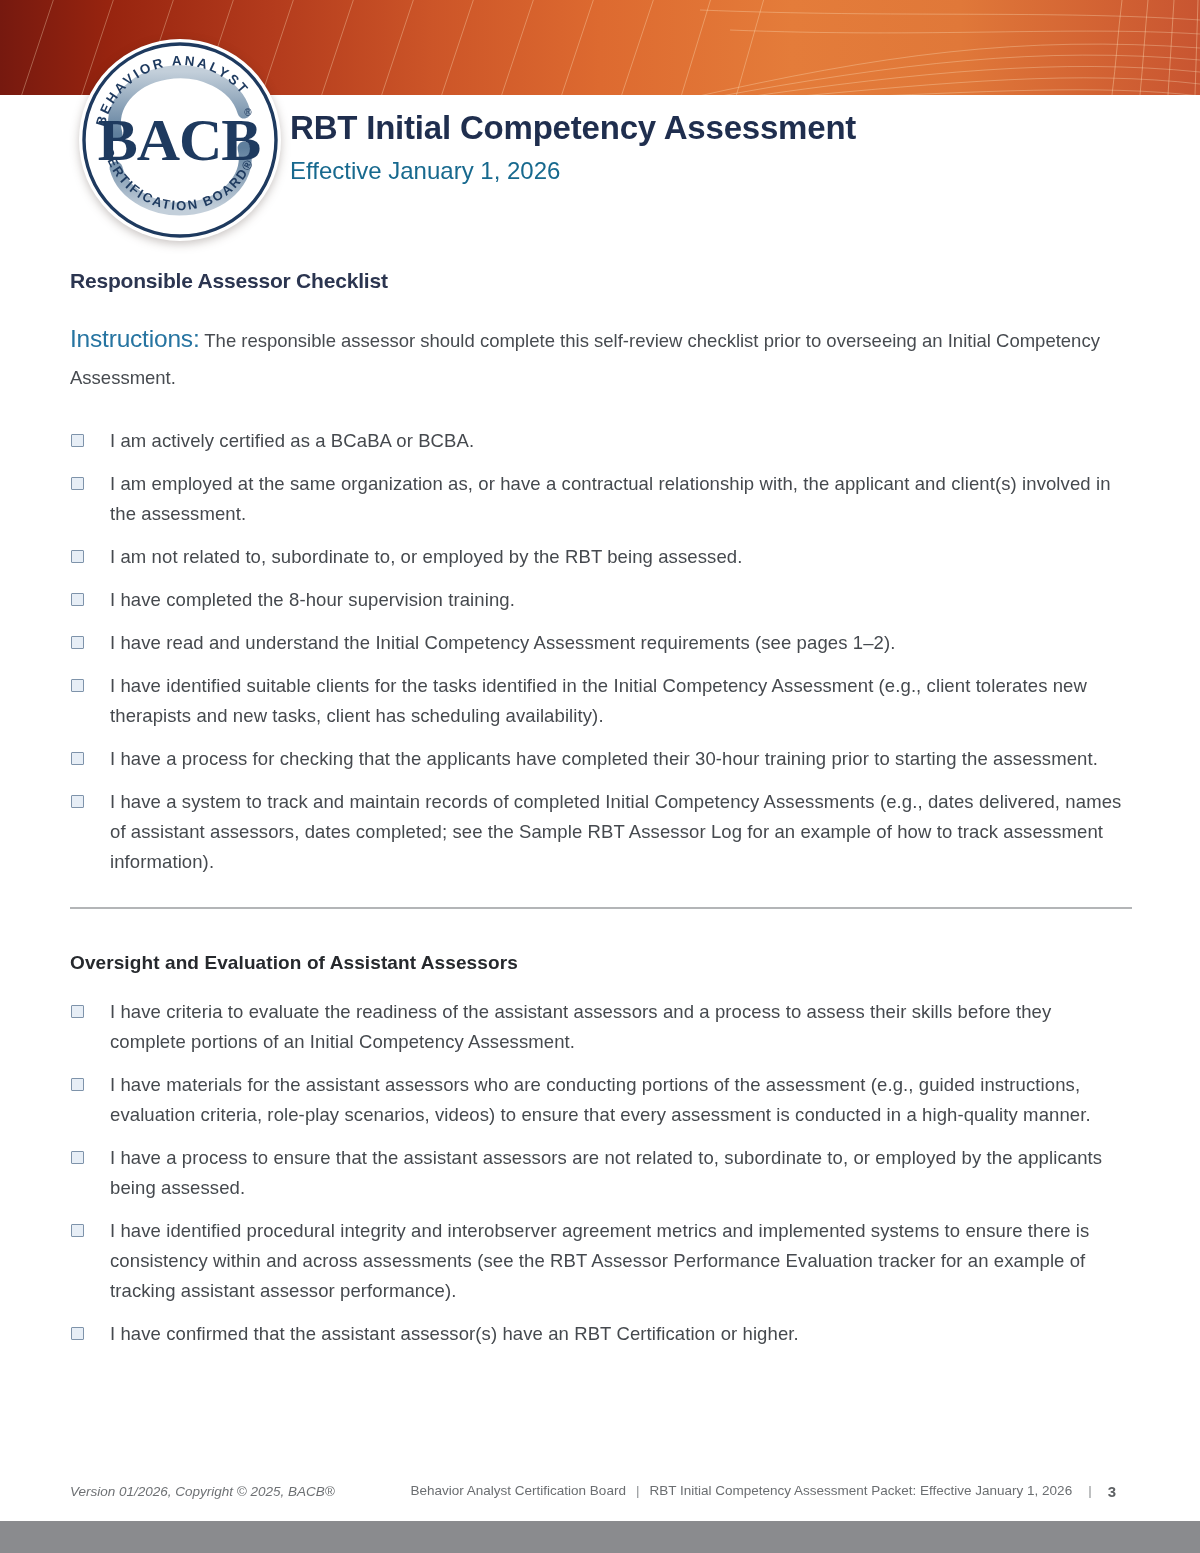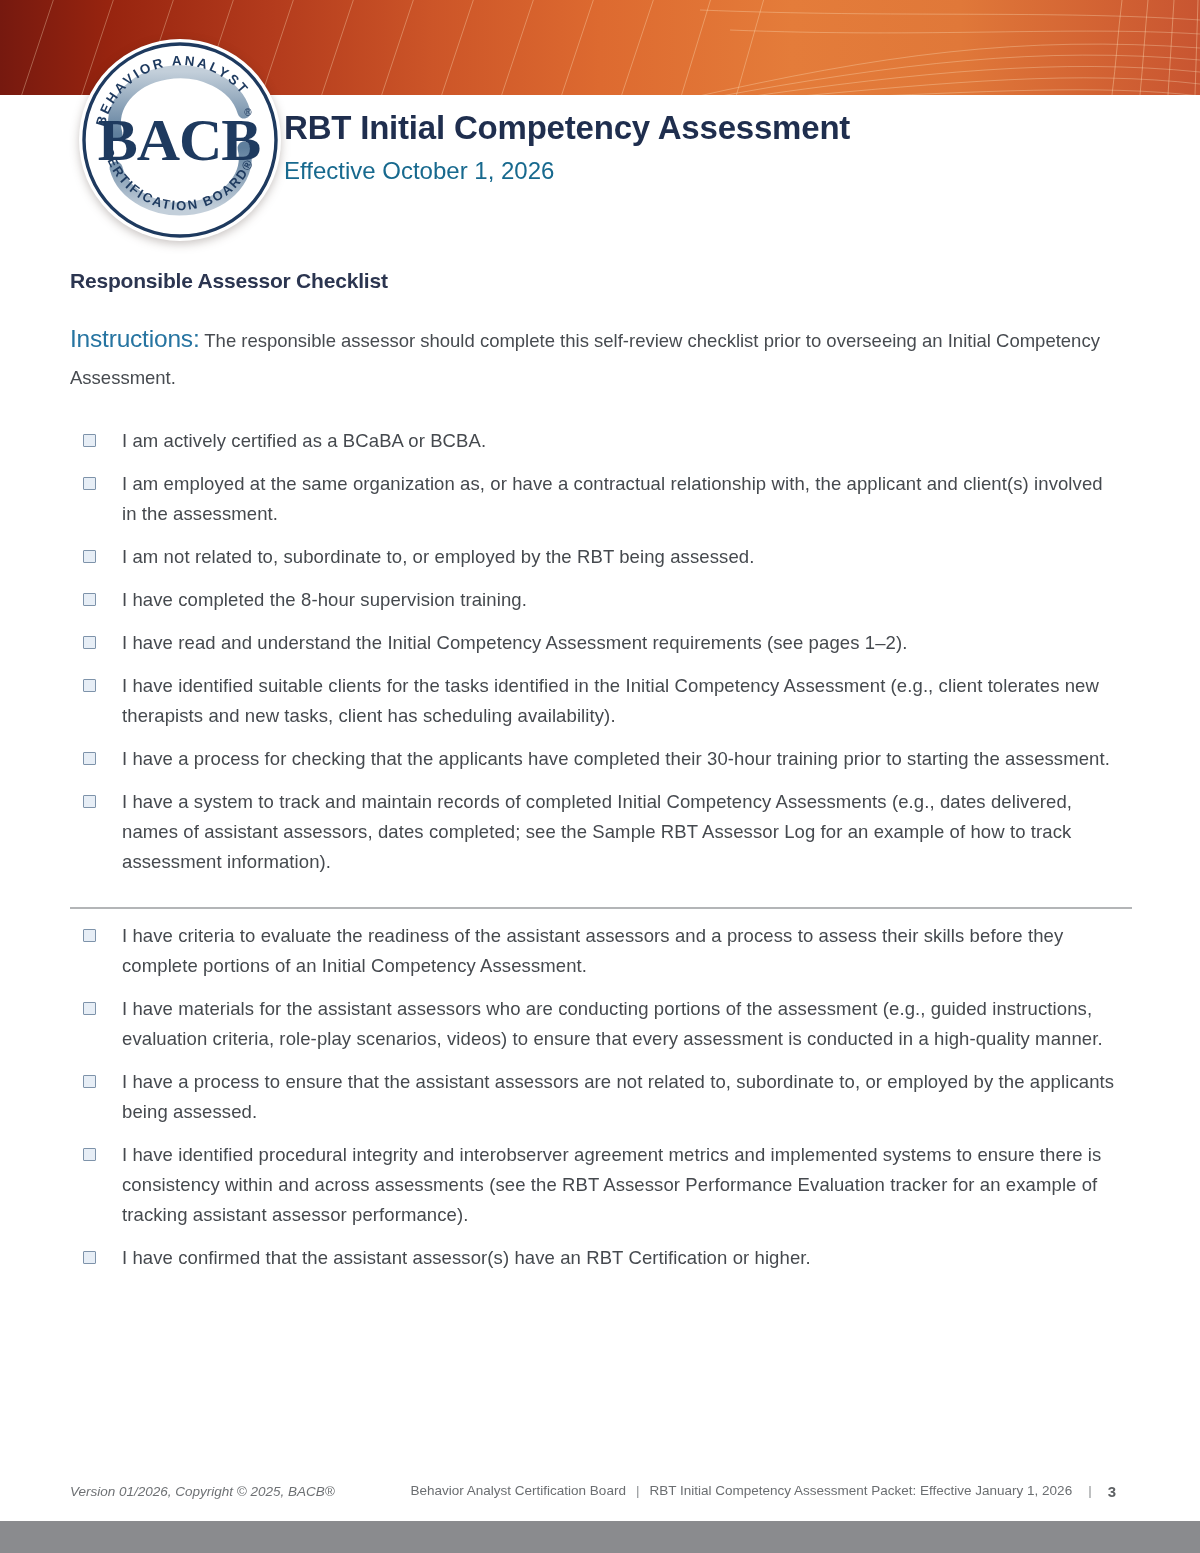--- a/index.html
+++ b/index.html
@@ -17,42 +17,42 @@
   }
   .band svg{position:absolute;top:0;left:0;}
 
   
   .logo{
     position:absolute;left:78px;top:38px;width:204px;height:204px;
     filter:drop-shadow(0 3px 5px rgba(40,20,10,.25));
   }
 
   
-  .header-text{position:absolute;left:284px;top:108px;}
+  .header-text{position:absolute;left:290px;top:108px;}
   .doc-title{
     font-size:33px;font-weight:bold;color:#1f2e4e;letter-spacing:-.2px;line-height:40px;margin:0;
   }
   .doc-subtitle{
     font-size:24px;color:#17698e;line-height:30px;margin:8px 0 0 0;font-weight:normal;
   }
 
   
   .content{position:absolute;left:70px;top:262px;width:1062px;}
   h1.page-heading{
     font-size:21px;line-height:38px;font-weight:bold;color:#2b3550;
     letter-spacing:-.2px;margin:0 0 20px 0;
   }
   .instructions{
     margin:0 0 30px 0;font-size:18.5px;line-height:37px;color:#474b50;
   }
   .instructions .ins-label{
     font-size:24.5px;color:#2674a1;letter-spacing:-.2px;
   }
 
-  .check-list{margin:12px;}
+  .check-list{margin:0;}
   .check-item{
     display:flex;align-items:flex-start;margin:0 0 13px 0;
   }
   .checkbox{
     flex:0 0 auto;width:13px;height:13px;margin:8px 26px 0 1px;
     background:#e7eef6;border:1.6px solid #7e93aa;border-radius:1px;
     box-sizing:border-box;cursor:pointer;
   }
   .check-text{
     font-size:18.5px;line-height:30px;color:#45494e;letter-spacing:.1px;
@@ -144,21 +144,21 @@
     <text font-family="Liberation Sans, sans-serif" font-weight="bold" font-size="13.5" letter-spacing="2.6" fill="#1e3a5f">
       <textPath href="#arcTop" startOffset="50%" text-anchor="middle">BEHAVIOR ANALYST</textPath>
     </text>
     <text font-family="Liberation Sans, sans-serif" font-weight="bold" font-size="13" letter-spacing="1.9" fill="#1e3a5f">
       <textPath href="#arcBottom" startOffset="50%" text-anchor="middle">CERTIFICATION BOARD®</textPath>
     </text>
   </svg>
 
   <div class="header-text">
     <div class="doc-title">RBT Initial Competency Assessment</div>
-    <div class="doc-subtitle">Effective October 1, 2026</div>
+    <div class="doc-subtitle">Effective January 1, 2026</div>
   </div>
 
   <div class="content">
     <h1 class="page-heading">Responsible Assessor Checklist</h1>
 
     <p class="instructions"><span class="ins-label">Instructions:</span><span> The responsible assessor should complete this self-review checklist prior to overseeing an Initial Competency Assessment.</span></p>
 
     <div class="check-list">
 
         <div class="check-item">
@@ -197,20 +197,21 @@
         </div>
 
         <div class="check-item">
           <span class="checkbox"></span>
           <span class="check-text">I have a system to track and maintain records of completed Initial Competency Assessments (e.g., dates delivered, names of assistant assessors, dates completed; see the Sample RBT Assessor Log for an example of how to track assessment information).</span>
         </div>
       </div>
 
     <hr class="divider">
 
+    <h2 class="section-heading">Oversight and Evaluation of Assistant Assessors</h2>
 
     <div class="check-list">
 
         <div class="check-item">
           <span class="checkbox"></span>
           <span class="check-text">I have criteria to evaluate the readiness of the assistant assessors and a process to assess their skills before they complete portions of an Initial Competency Assessment.</span>
         </div>
 
         <div class="check-item">
           <span class="checkbox"></span>

